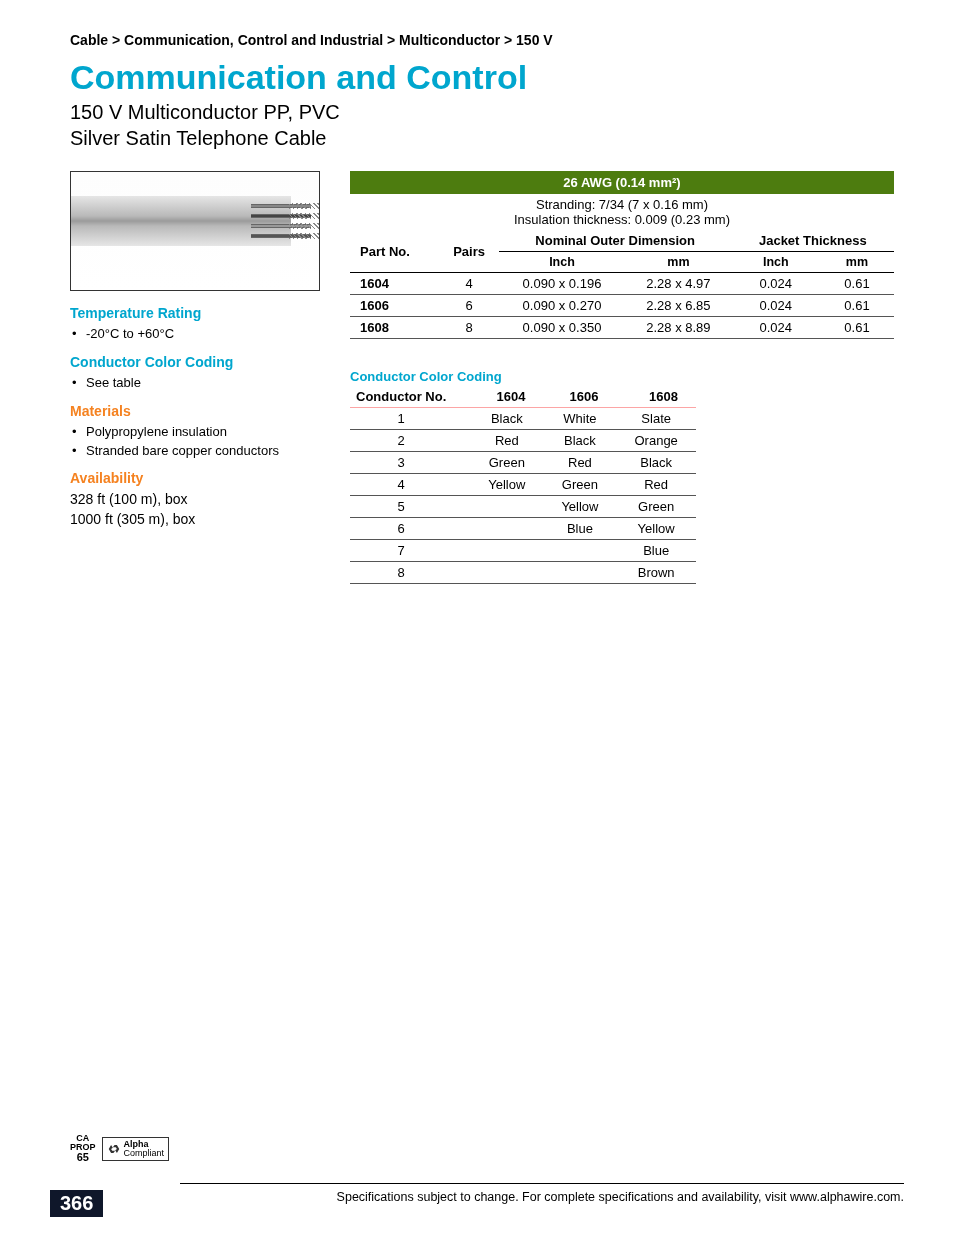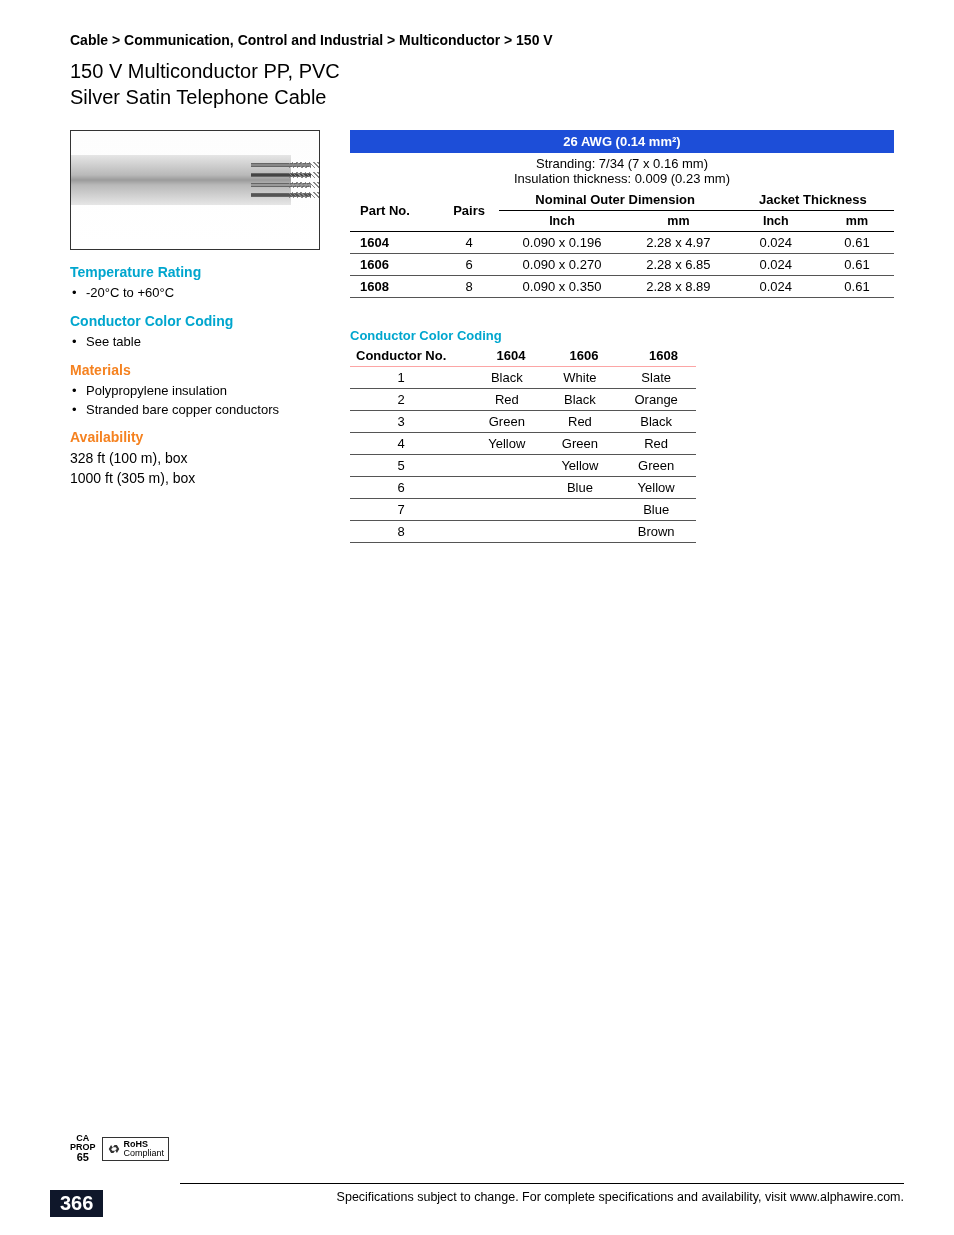--- a/index.html
+++ b/index.html
@@ -39,21 +39,21 @@
 
   .sec-head { color: #00a6ce; font-weight: bold; font-size: 14px; margin-top: 10px; margin-bottom: 4px; }
   .sec-head.orange { color: #f58220; }
   .left ul { list-style: none; padding-left: 2px; }
   .left li { font-size: 13px; padding-left: 14px; position: relative; line-height:1.45;}
   .left li::before { content:"•"; position:absolute; left:0; }
   .avail-line { font-size:14px; line-height:1.4;}
 
   
   .spec-table { width: 100%; border-collapse: collapse; font-size: 13px; text-align:center; }
-  .spec-table .hdr { background:#1d4ed8; color:#fff; font-weight:bold; padding:4px; font-size:13px;text-align:center;}
+  .spec-table .hdr { background:#4d7c0f; color:#fff; font-weight:bold; padding:4px; font-size:13px;text-align:center;}
   .spec-table td, .spec-table th { padding: 3px 6px; }
   .spec-table .sub { font-size:13px; }
   .spec-table .grp { font-weight:bold; border-bottom:1px solid #000; }
   .spec-table .colh { font-size:12.5px; }
   .spec-table tbody tr td { border-bottom:1px solid #555; }
   .spec-table .partcell { font-weight:bold; text-align:left; padding-left:10px;}
   .spec-table thead tr.line2 th{ border-bottom:1px solid #000;}
   .spec-table .topgroup{border-bottom:1px solid #000;}
 
   
@@ -75,20 +75,21 @@
   .ftr-row{ display:flex; align-items:flex-start; gap:20px;}
   .pg{ background:#0f172a; color:#fff; font-weight:bold; font-size:20px; padding:2px 10px;}
   .ftr-text{ flex:1; text-align:right; font-size:12.5px;}
   .ftr-text .l1{font-weight:bold; font-size:13.5px;}
 </style>
 </head>
 <body>
 
 <div class="page">
   <div class="breadcrumb">Cable &gt; Communication, Control and Industrial &gt; Multiconductor &gt; 150 V</div>
+  <div class="title">Communication and Control</div>
   <div class="subtitle">
     <span>150 V Multiconductor PP, PVC</span><br>
     <span>Silver Satin Telephone Cable</span>
   </div>
 
   <div class="columns">
     <div class="left">
       <div class="cable-img">
         <div class="cable-body"></div>
         <div class="wire w1"></div>
@@ -245,21 +246,21 @@
     <div class="badge ca">
       <div>CA</div>
       <div>PROP</div>
       <div class="bot">65</div>
     </div>
     <div class="badge rohs">
       <svg viewBox="0 0 24 24">
           <path fill="#333" d="M7 19l-4-7 4-7 3 5-3 2 2 3h5l-3 4H7zm10-14l4 7-4 7-3-5 3-2-2-3h-5l3-4h4z"></path>
         </svg>
       <div>
-        <div style="font-weight:bold">RoHS</div>
+        <div style="font-weight:bold">Alpha</div>
         <div>Compliant</div>
       </div>
     </div>
   </div>
   <hr class="ftr-rule">
   <div class="ftr-row">
     <div class="pg">366</div>
     <div class="ftr-text">
       <div>Specifications subject to change. For complete specifications and availability, visit www.alphawire.com.</div>
     </div>

